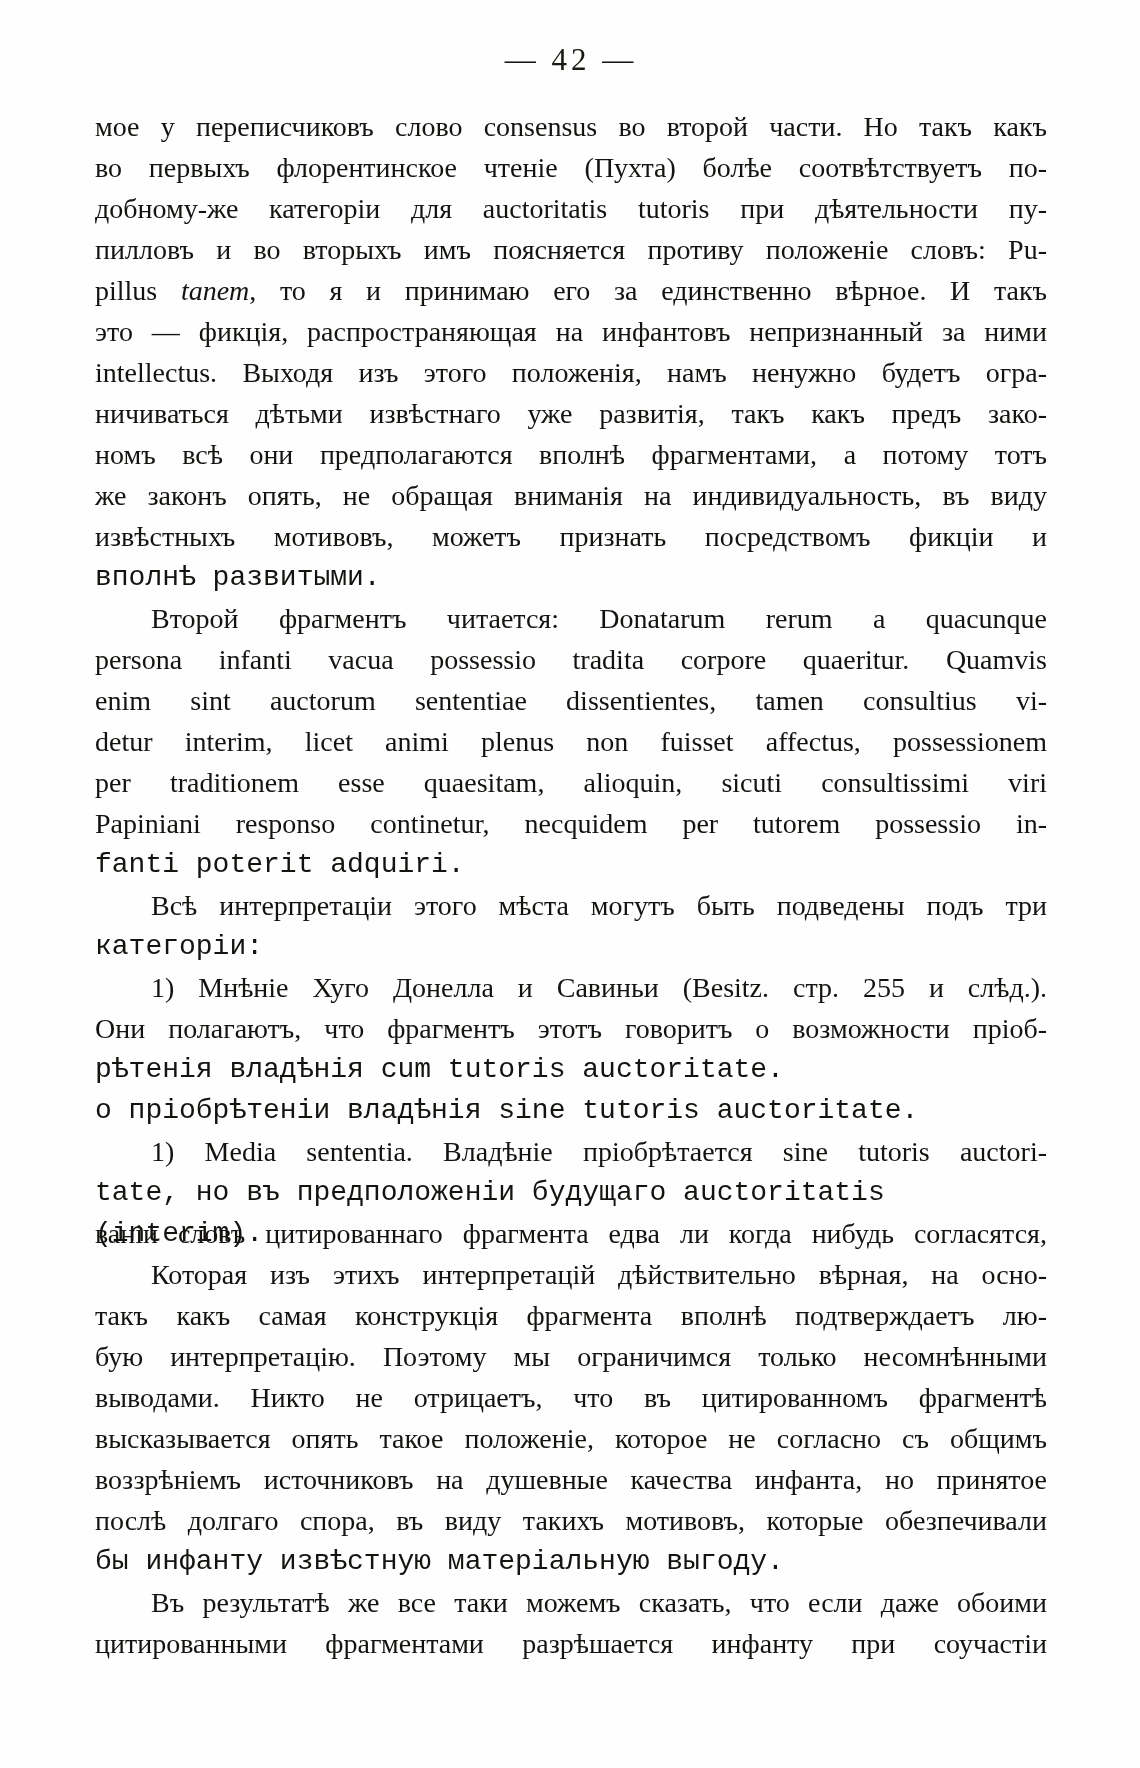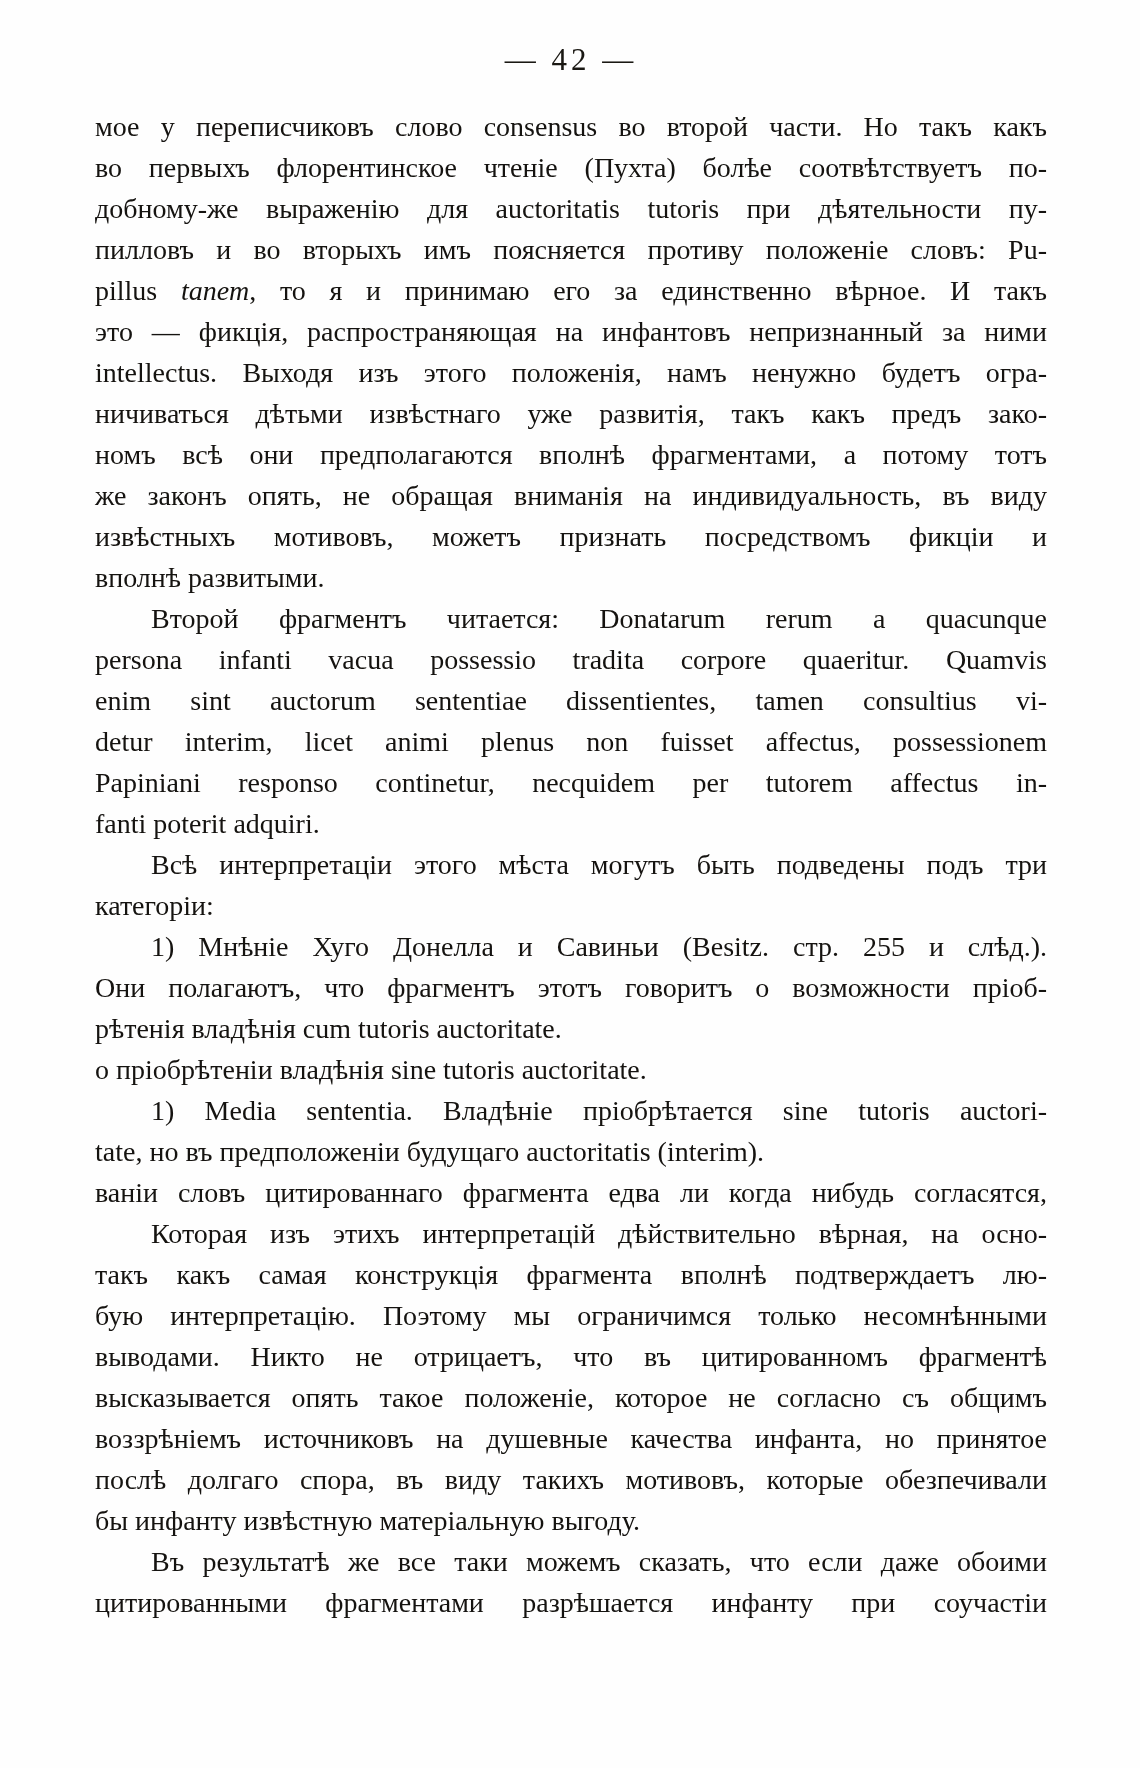--- a/index.html
+++ b/index.html
@@ -44,54 +44,56 @@
     white-space: normal;
     text-align: justify;
     text-align-last: justify;
     overflow: visible;
     font-weight: 500;
   }
   
   .line.end {
     text-align: left;
     text-align-last: left;
+    font-family: Liberation Mono, monospace;
   }
   
   .line.ind {
     padding-left: 56px;
   }
   .em {
     font-style: italic;
     font-weight: normal;
   }
 </style>
 </head>
 <body>
 
 <div class="page">
   <div class="page-header">— 42 —</div>
 
   <div class="text-column">
     <div class="line">мое у переписчиковъ слово consensus во второй части. Но такъ какъ</div>
     <div class="line">во первыхъ флорентинское чтеніе (Пухта) болѣе соотвѣтствуетъ по-</div>
-    <div class="line">добному-же выраженію для auctoritatis tutoris при дѣятельности пу-</div>
+    <div class="line">добному-же категоріи для auctoritatis tutoris при дѣятельности пу-</div>
     <div class="line">пилловъ и во вторыхъ имъ поясняется противу положеніе словъ: Pu-</div>
     <div class="line"><span>pillus </span><span class="em">tanem</span><span>, то я и принимаю его за единственно вѣрное. И такъ</span></div>
     <div class="line">это — фикція, распространяющая на инфантовъ непризнанный за ними</div>
     <div class="line">intellectus. Выходя изъ этого положенія, намъ ненужно будетъ огра-</div>
     <div class="line">ничиваться дѣтьми извѣстнаго уже развитія, такъ какъ предъ зако-</div>
     <div class="line">номъ всѣ они предполагаются вполнѣ фрагментами, а потому тотъ</div>
     <div class="line">же законъ опять, не обращая вниманія на индивидуальность, въ виду</div>
     <div class="line">извѣстныхъ мотивовъ, можетъ признать посредствомъ фикціи и</div>
     <div class="line end">вполнѣ развитыми.</div>
     <div class="line ind">Второй фрагментъ читается: Donatarum rerum a quacunque</div>
     <div class="line">persona infanti vacua possessio tradita corpore quaeritur. Quamvis</div>
     <div class="line">enim sint auctorum sententiae dissentientes, tamen consultius vi-</div>
     <div class="line">detur interim, licet animi plenus non fuisset affectus, possessionem</div>
-    <div class="line">Papiniani responso continetur, necquidem per tutorem affectus in-</div>
+    <div class="line">per traditionem esse quaesitam, alioquin, sicuti consultissimi viri</div>
+    <div class="line">Papiniani responso continetur, necquidem per tutorem possessio in-</div>
     <div class="line end">fanti poterit adquiri.</div>
     <div class="line ind">Всѣ интерпретаціи этого мѣста могутъ быть подведены подъ три</div>
     <div class="line end">категоріи:</div>
     <div class="line ind">1) Мнѣніе Хуго Донелла и Савиньи (Besitz. стр. 255 и слѣд.).</div>
     <div class="line">Они полагаютъ, что фрагментъ этотъ говоритъ о возможности пріоб-</div>
     <div class="line end">рѣтенія владѣнія cum tutoris auctoritate.</div>
     <div class="line end">о пріобрѣтеніи владѣнія sine tutoris auctoritate.</div>
     <div class="line ind">1) Media sententia. Владѣніе пріобрѣтается sine tutoris auctori-</div>
     <div class="line end">tate, но въ предположеніи будущаго auctoritatis (interim).</div>
     <div class="line">ваніи словъ цитированнаго фрагмента едва ли когда нибудь согласятся,</div>

